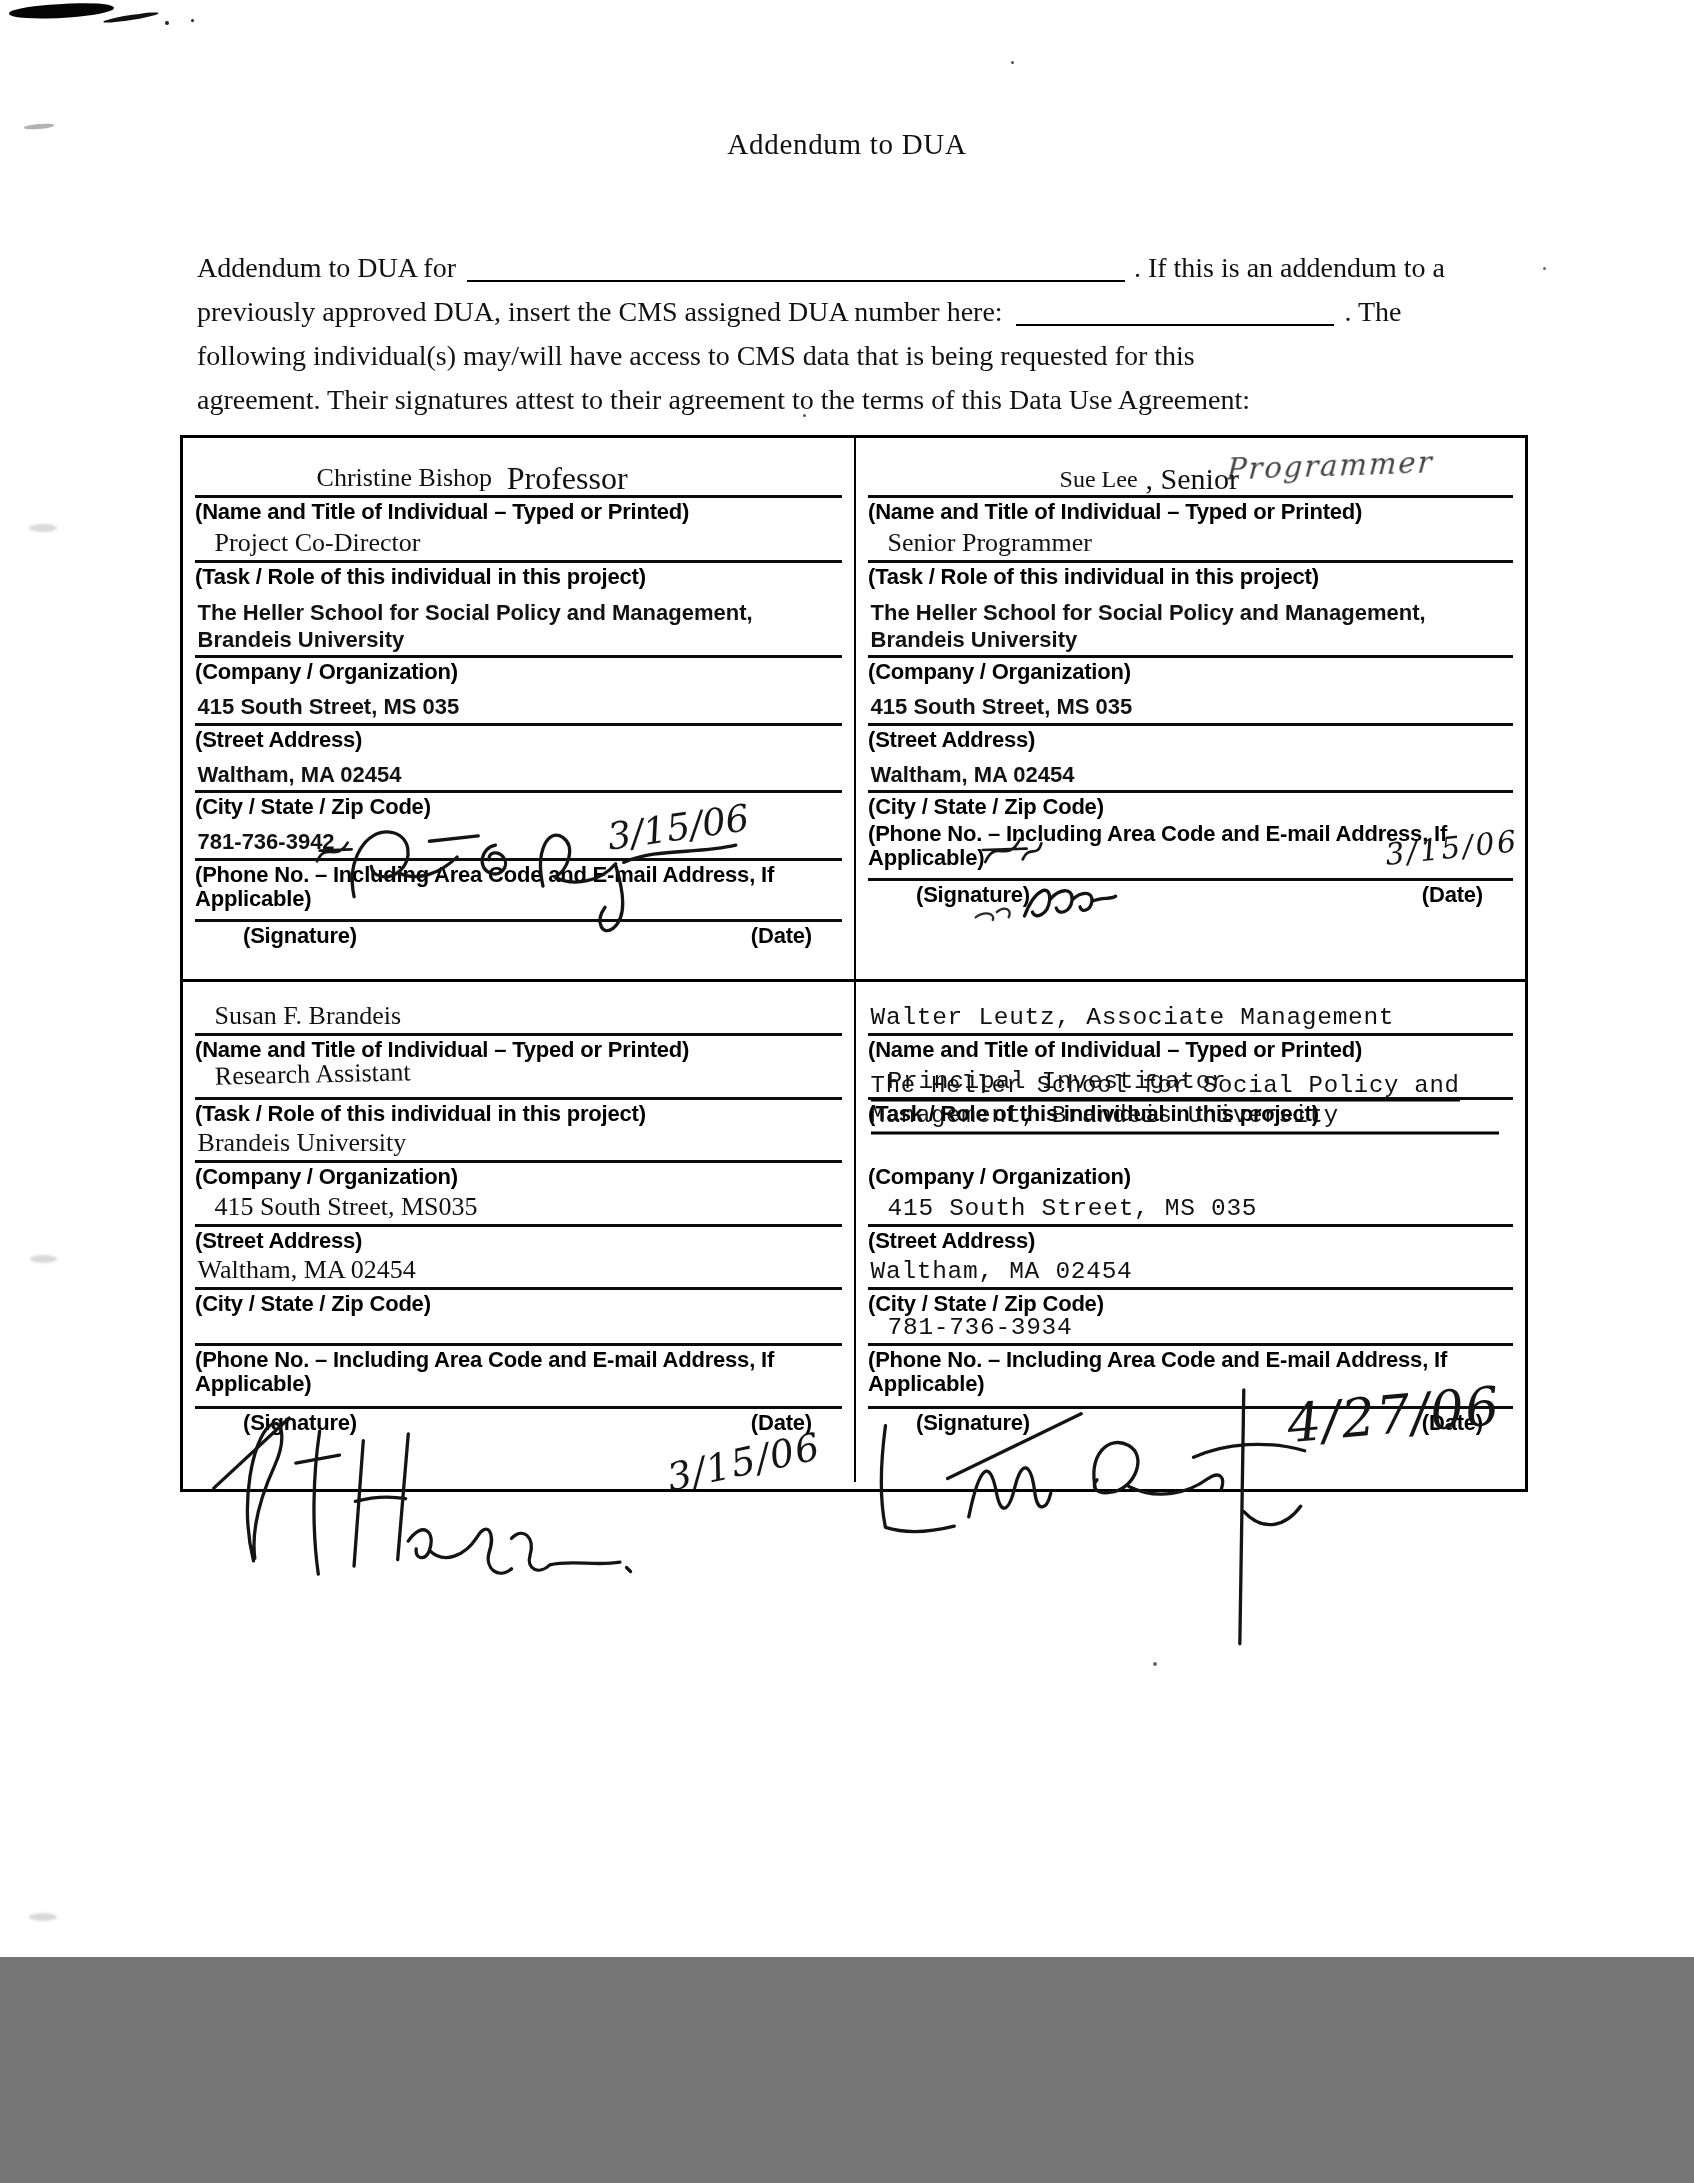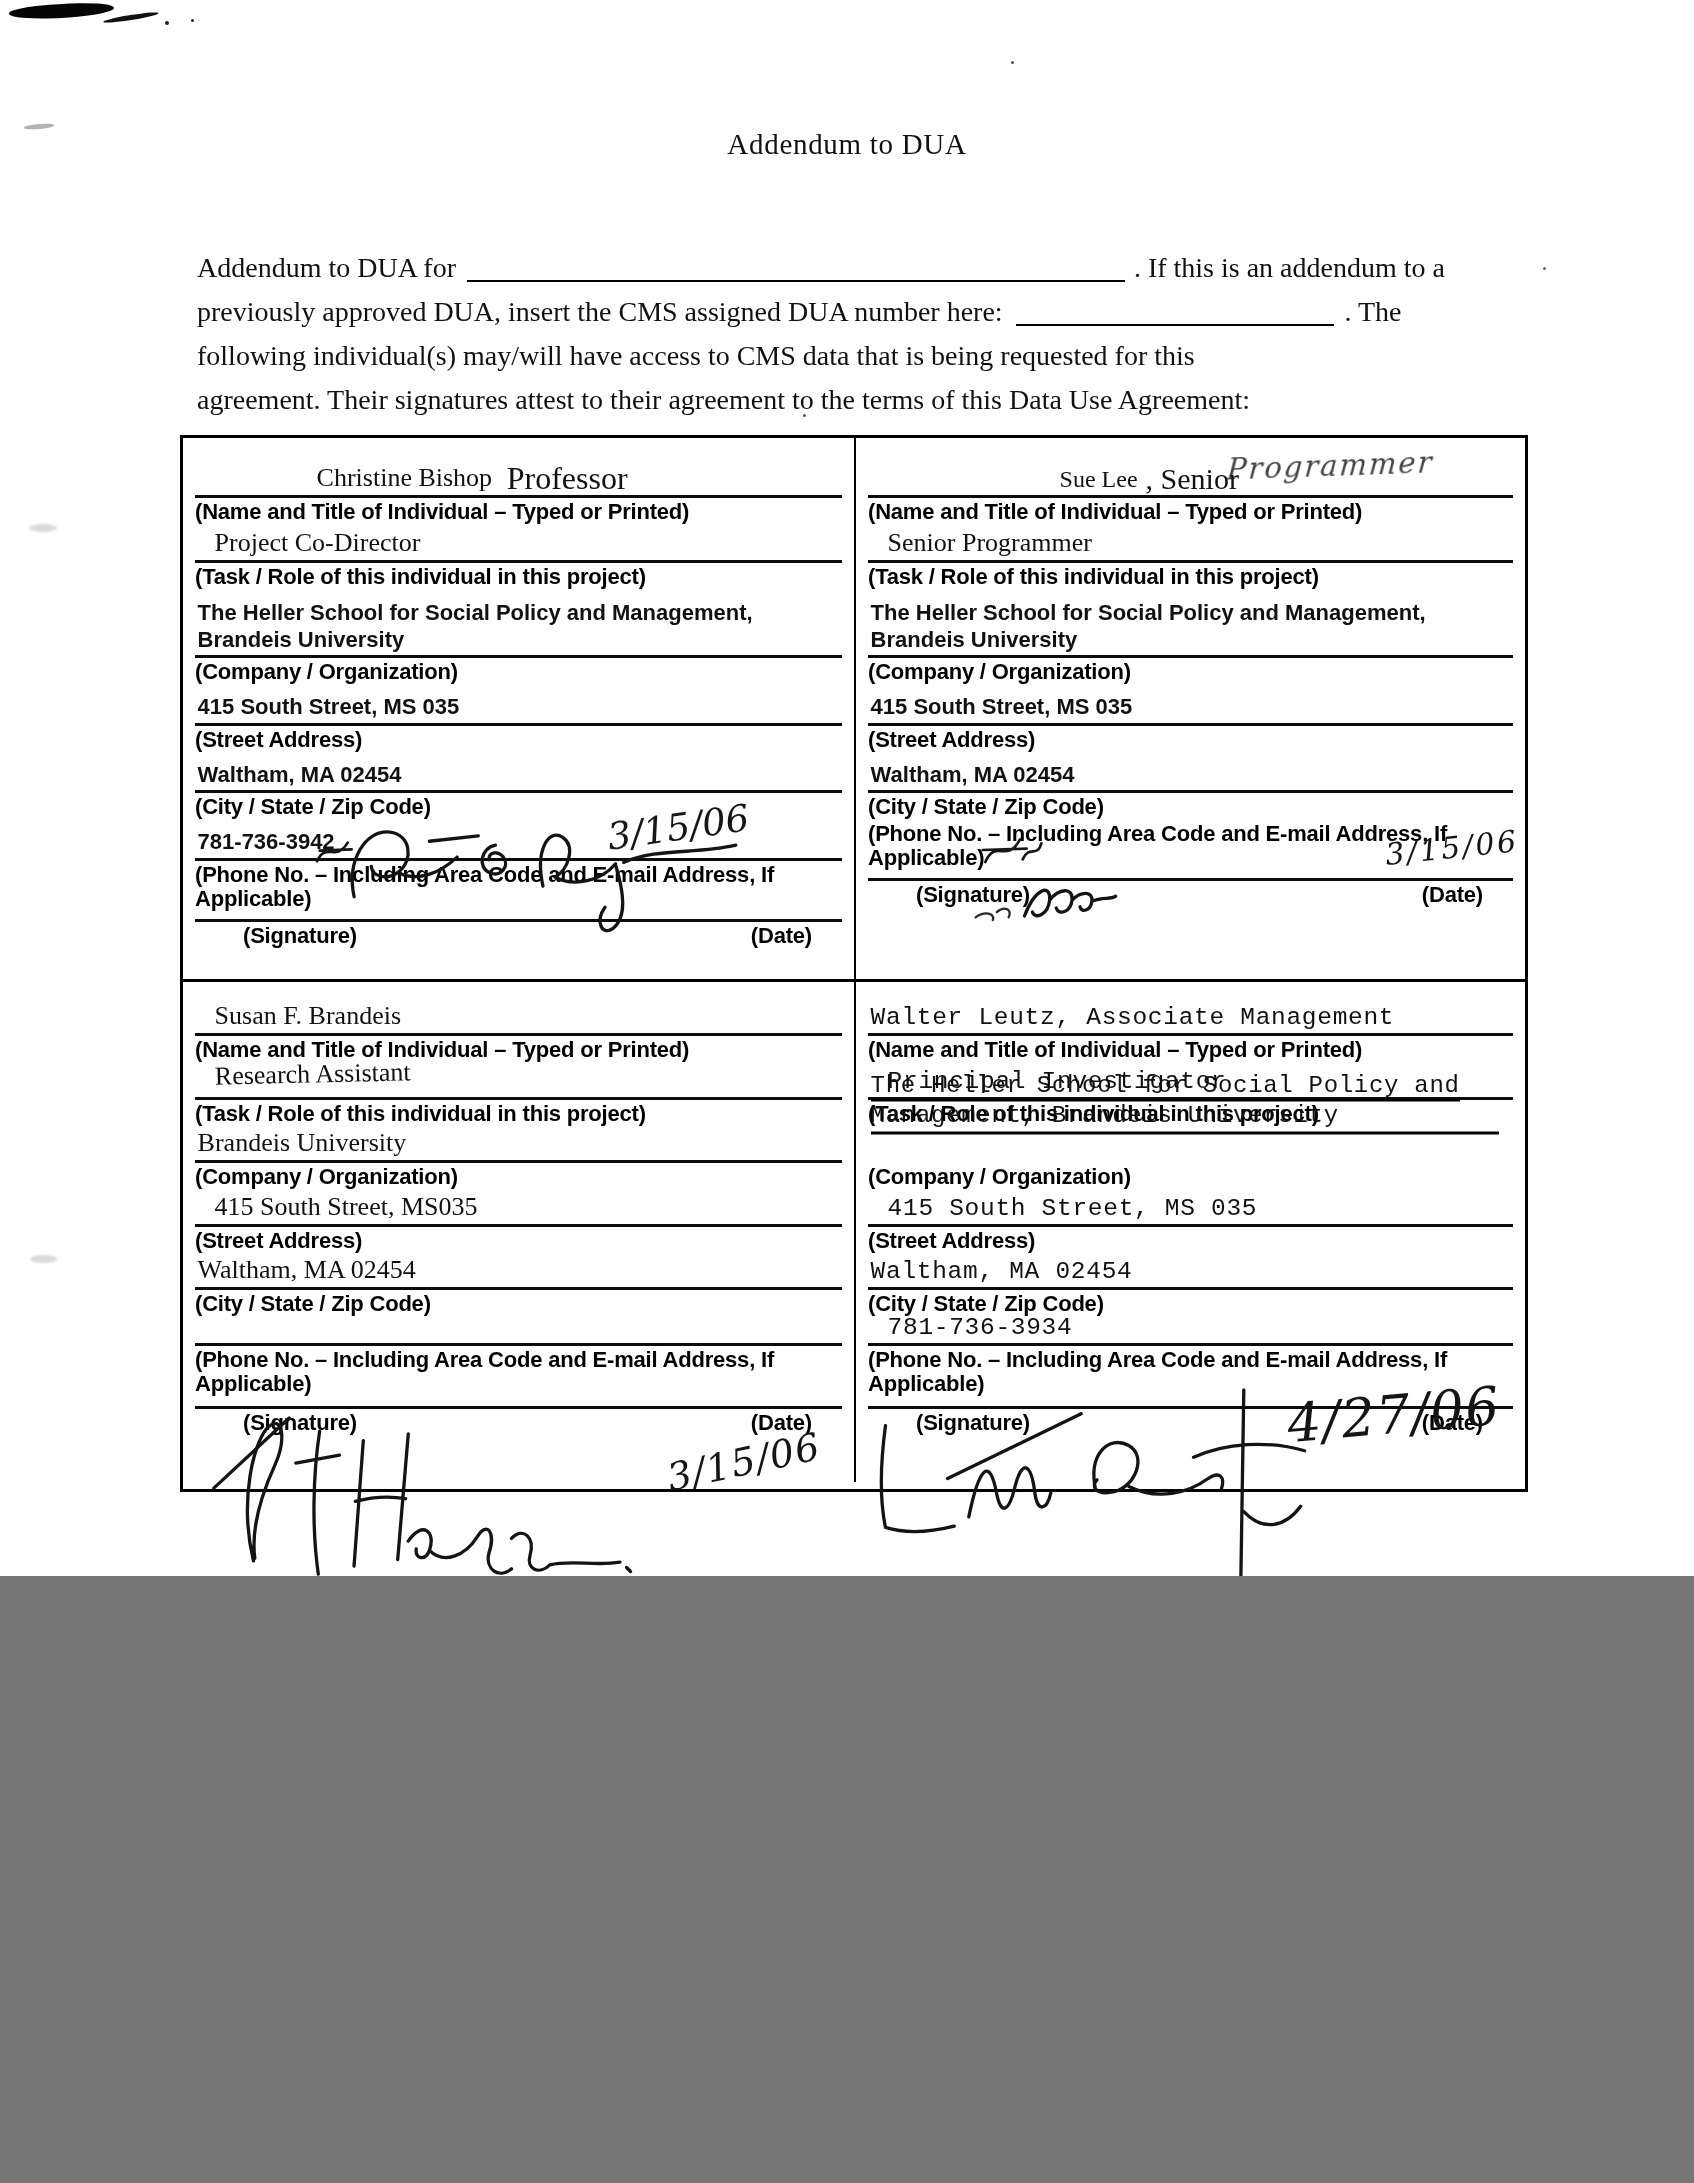--- a/index.html
+++ b/index.html
@@ -1,16 +1,16 @@
 <!DOCTYPE html>
 <html style="font-size:10.6px"><head>
 <meta charset="utf-8">
 <style>
   html,body{margin:0;padding:0;background:#777;}
-  .page{position:relative;width:1694px;height:1576px;background:#ffffff;overflow:hidden;
+  .page{position:relative;width:1694px;height:1957px;background:#ffffff;overflow:hidden;
         font-family:"Liberation Serif", serif;color:#111;}
 
   
   .blob1{position:absolute;left:9.3px;top:4px;width:105px;height:14px;background:#050505;
          border-radius:45% 60% 50% 65%;transform:rotate(-4deg);}
   .blob2{position:absolute;left:103px;top:14.6px;width:56px;height:5.3px;background:#111;
          border-radius:50%;transform:rotate(-9deg);}
   .dot{position:absolute;background:#222;border-radius:50%;}
   .graydash{position:absolute;background:#9a9a9a;border-radius:50%;opacity:.75;}
   .smudge{position:absolute;background:#b5b5b5;border-radius:50%;opacity:.5;filter:blur(1px);}

